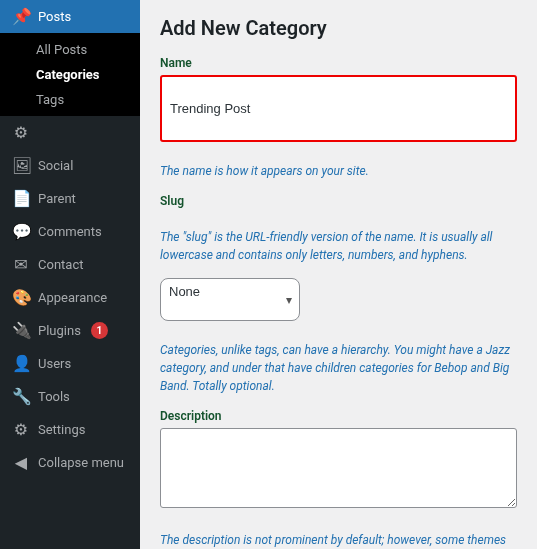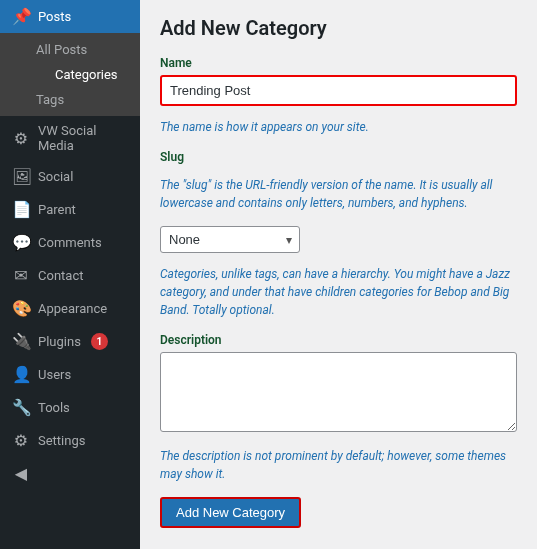--- a/index.html
+++ b/index.html
@@ -36,32 +36,32 @@
       color: #fff;
     }
     .sidebar-item .icon {
       font-size: 16px;
       width: 18px;
       text-align: center;
       flex-shrink: 0;
     }
 
     .sidebar-submenu {
-      background: #404040;
+      background: #000000;
       padding: 4px 0;
     }
     .sidebar-submenu a {
       display: block;
       padding: 5px 10px 5px 36px;
       color: #a7aaad;
       cursor: pointer;
       font-size: 13px;
       text-decoration: none;
     }
-    .sidebar-submenu a.active { color: #fff; font-weight: 400; margin-left: 19px; }
+    .sidebar-submenu a.active { color: #fff; font-weight: 700; }
 
     .badge {
       background: #d63638;
       color: #fff;
       border-radius: 50%;
       font-size: 10px;
       width: 17px;
       height: 17px;
       display: inline-flex;
       align-items: center;
@@ -92,52 +92,52 @@
     .form-label {
       display: block;
       font-weight: 600;
       color: #14532d;
       margin-bottom: 5px;
       font-size: 12px;
     }
 
     .form-input {
       width: 100%;
-      padding: 6px 8px;
+      padding: 24px 8px;
       border: 1px solid #8c8f94;
       border-radius: 3px;
       font-size: 13px;
       color: #2c3338;
       background: #fff;
       outline: none;
     }
 
     .input-highlighted {
       border: 2px solid #e00 !important;
       box-shadow: none !important;
     }
 
     .form-hint {
       font-size: 12px;
       color: #2271b1;
-      margin-top: 12px;
+      margin-top: 20px;
       line-height: 1.5;
       font-style: italic;
     }
 
     .form-select-wrapper {
       position: relative;
       display: inline-block;
       width: 140px;
     }
     .form-select {
       width: 140px;
-      padding: 5px 28px 5px 8px;
+      padding: 5px 28px 21px 8px;
       border: 1px solid #8c8f94;
-      border-radius: 3px;
+      border-radius: 8px;
       font-size: 13px;
       color: #2c3338;
       background: #fff;
       appearance: none;
       cursor: pointer;
     }
     .select-arrow {
       position: absolute;
       right: 8px;
       top: 50%;
@@ -182,21 +182,20 @@
   </div>
 
   <div class="sidebar-submenu">
     <a>All Posts</a>
     <a class="active">Categories</a>
     <a>Tags</a>
   </div>
 
   <div class="sidebar-item">
     <span class="icon">⚙</span>
-    <span>VW Social Media</span>
   </div>
   <div class="sidebar-item">
     <span class="icon">🖼</span>
     <span>Social</span>
   </div>
   <div class="sidebar-item">
     <span class="icon">📄</span>
     <span>Parent</span>
   </div>
   <div class="sidebar-item">
@@ -223,20 +222,21 @@
   <div class="sidebar-item">
     <span class="icon">🔧</span>
     <span>Tools</span>
   </div>
   <div class="sidebar-item">
     <span class="icon">⚙</span>
     <span>Settings</span>
   </div>
   <div class="sidebar-item">
     <span class="icon">◀</span>
+    <span>Collapse menu</span>
   </div>
 </div>
 
 <div class="main-content">
   <h1 class="page-title">Add New Category</h1>
 
   <div class="form-group">
     <label class="form-label">Name</label>
     <input type="text" class="form-input input-highlighted" value="Trending Post" style="">
     <p class="form-hint">The name is how it appears on your site.</p>

